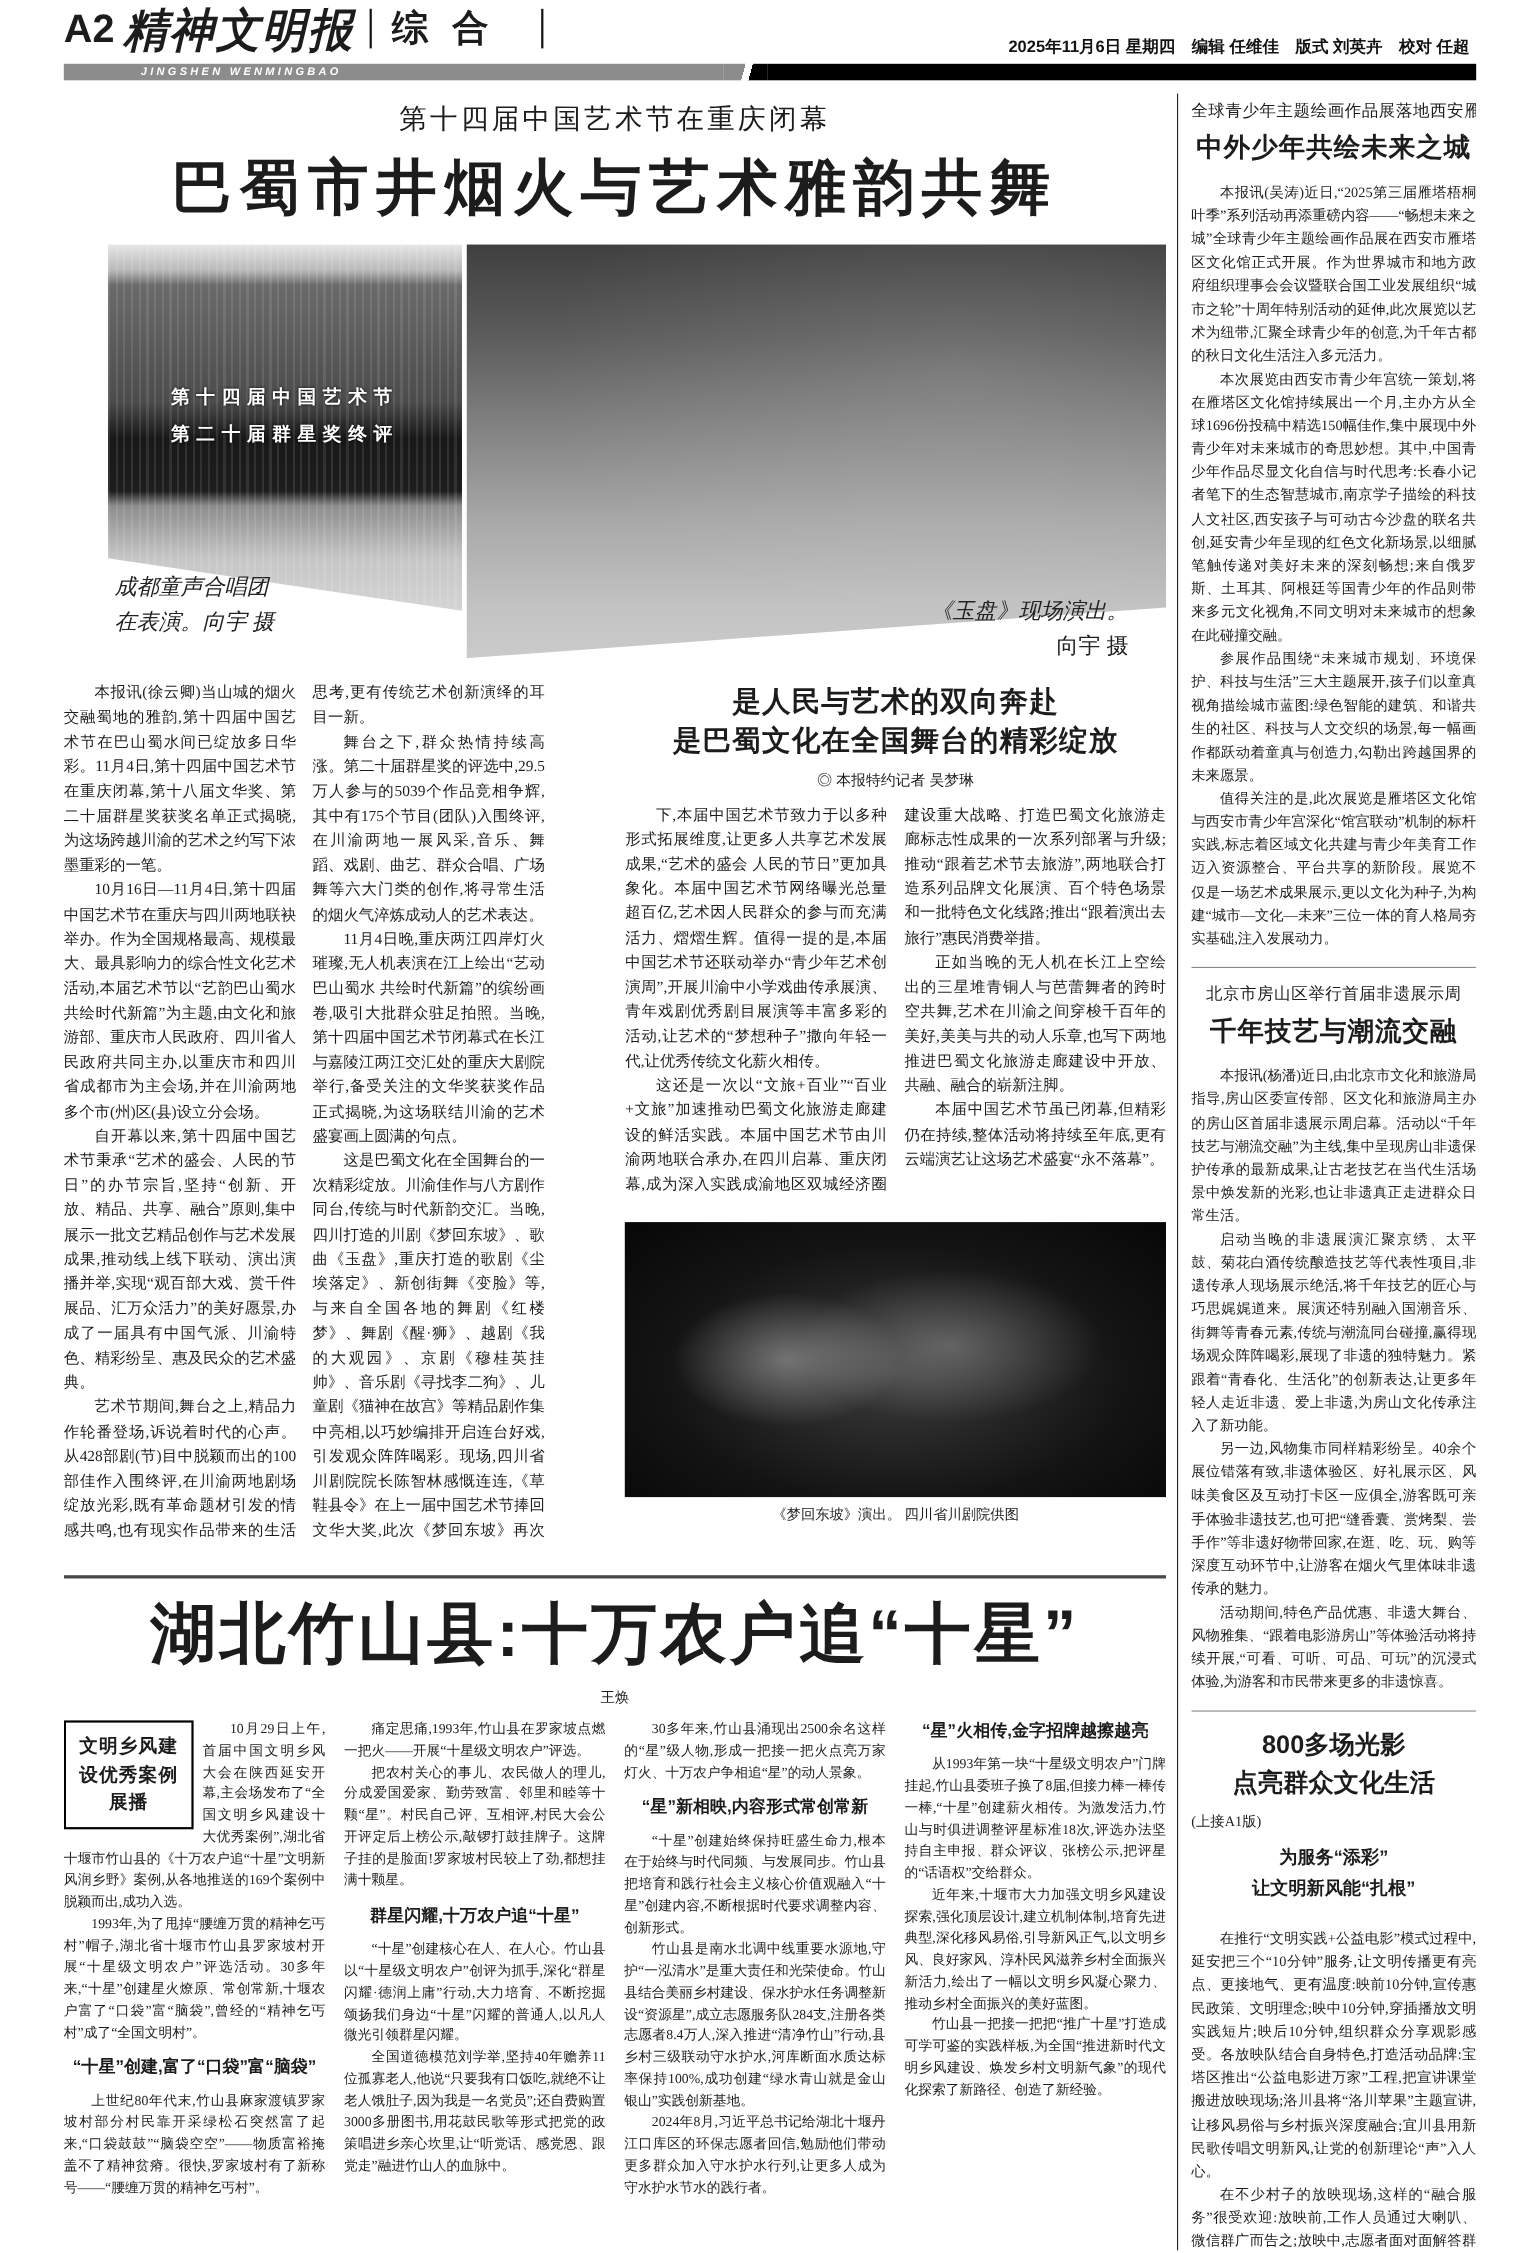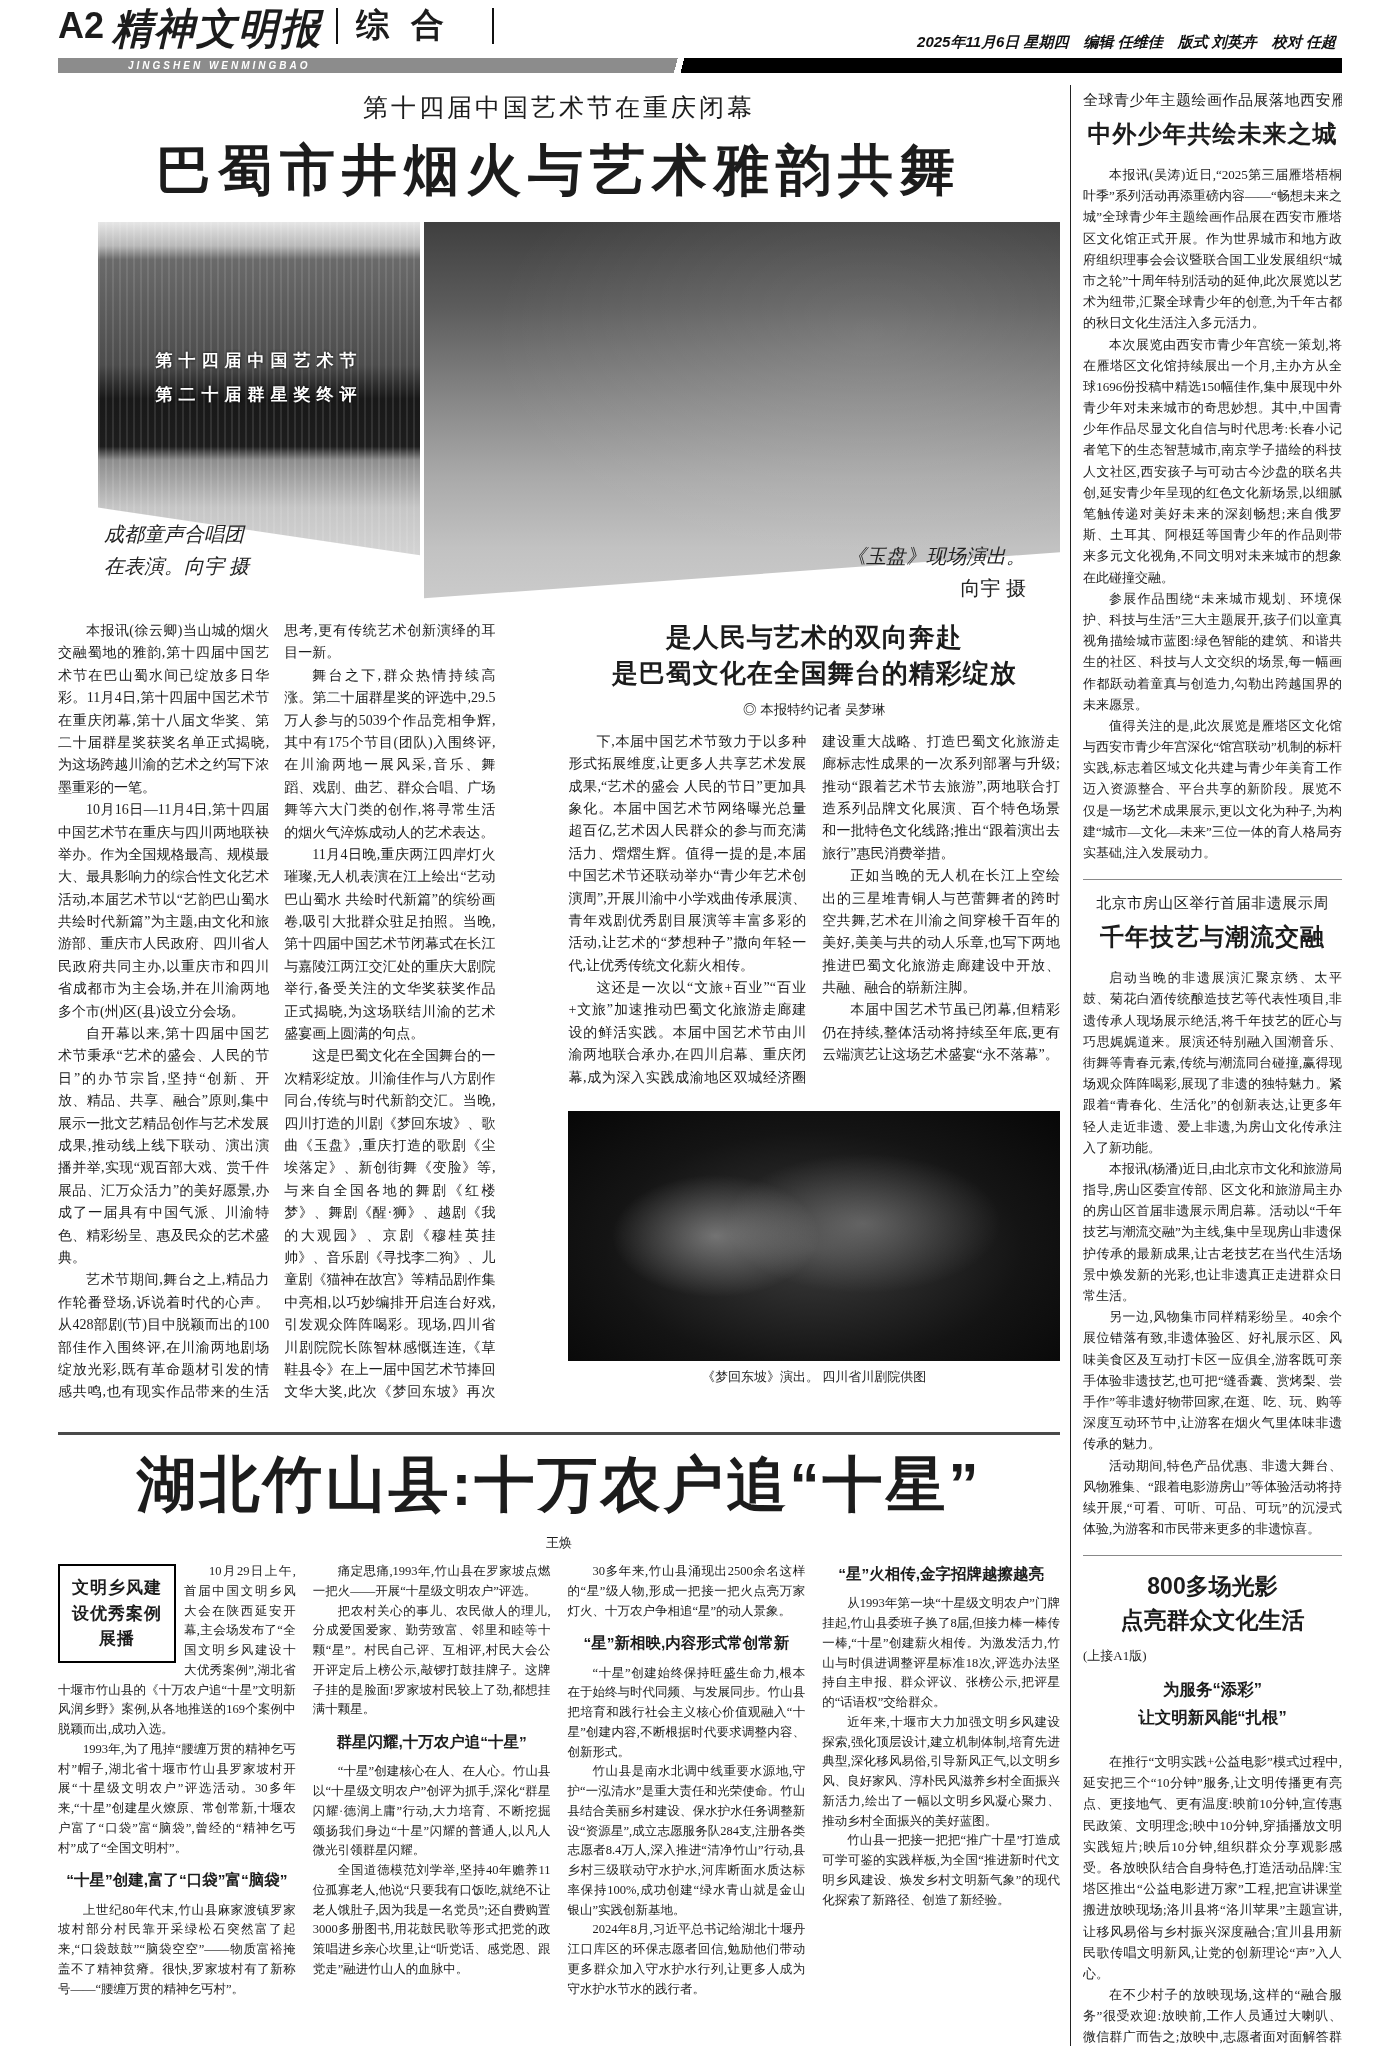--- a/index.html
+++ b/index.html
@@ -10,21 +10,21 @@
   
   .mast-row1 { display:flex; align-items:flex-start; height:46px; position:relative; }
   .pageno { font-family:"Liberation Sans",sans-serif; font-weight:900; font-size:36px; line-height:1; }
   .brand { font-family:"DejaVu Serif",serif; font-style:italic; font-weight:900; font-size:40px;
     line-height:1; letter-spacing:2px; margin-left:8px; transform:scaleY(1.05); }
   .msep { width:2px; height:36px; background:#111; margin:0 18px 2px 14px; }
   .section-label { font-family:"Liberation Sans",sans-serif; font-weight:900; font-size:33px;
     letter-spacing:22px; line-height:1; }
   .msep2 { width:2px; height:36px; background:#111; margin:0 0 2px 26px; }
   .dateline { position:absolute; right:6px; bottom:2px; font-family:"Liberation Sans",sans-serif;
-    font-weight:700; font-size:15px; color:#111;font-style:italic; }
+    font-weight:700; font-size:15px; color:#111; }
   .mast-row2 { display:flex; height:15px; margin-top:4px; }
   .strip-gray { width:600px; background:#8c8c8c; color:#fff; font-family:"Liberation Sans",sans-serif;
     font-style:italic; font-weight:900; font-size:10px; letter-spacing:3px; padding-left:70px; line-height:15px; }
   .strip-slash { width:40px; background:linear-gradient(105deg,#8c8c8c 45%,#ffffff 45% 60%,#000 60%); }
   .strip-black { flex:1; background:#000; }
 
   
   .content { display:flex; margin-top:8px; height:1965px; overflow:hidden; }
   .main { width:1002px; }
   .vr { width:1px; background:#222; margin:4px 12px 0 10px; }
@@ -220,22 +220,22 @@
         <p class="b">本次展览由西安市青少年宫统一策划,将在雁塔区文化馆持续展出一个月,主办方从全球1696份投稿中精选150幅佳作,集中展现中外青少年对未来城市的奇思妙想。其中,中国青少年作品尽显文化自信与时代思考:长春小记者笔下的生态智慧城市,南京学子描绘的科技人文社区,西安孩子与可动古今沙盘的联名共创,延安青少年呈现的红色文化新场景,以细腻笔触传递对美好未来的深刻畅想;来自俄罗斯、土耳其、阿根廷等国青少年的作品则带来多元文化视角,不同文明对未来城市的想象在此碰撞交融。</p>
         <p class="b">参展作品围绕“未来城市规划、环境保护、科技与生活”三大主题展开,孩子们以童真视角描绘城市蓝图:绿色智能的建筑、和谐共生的社区、科技与人文交织的场景,每一幅画作都跃动着童真与创造力,勾勒出跨越国界的未来愿景。</p>
         <p class="b">值得关注的是,此次展览是雁塔区文化馆与西安市青少年宫深化“馆宫联动”机制的标杆实践,标志着区域文化共建与青少年美育工作迈入资源整合、平台共享的新阶段。展览不仅是一场艺术成果展示,更以文化为种子,为构建“城市—文化—未来”三位一体的育人格局夯实基础,注入发展动力。</p>
       </article>
 
       <div class="rail-div"></div>
 
       <article>
         <div class="rail-kicker">北京市房山区举行首届非遗展示周</div>
         <h2 class="rail-h">千年技艺与潮流交融</h2>
+        <p class="b">本报讯(杨潘)近日,由北京市文化和旅游局指导,房山区委宣传部、区文化和旅游局主办的房山区首届非遗展示周启幕。活动以“千年技艺与潮流交融”为主线,集中呈现房山非遗保护传承的最新成果,让古老技艺在当代生活场景中焕发新的光彩,也让非遗真正走进群众日常生活。</p>
         <p class="b">启动当晚的非遗展演汇聚京绣、太平鼓、菊花白酒传统酿造技艺等代表性项目,非遗传承人现场展示绝活,将千年技艺的匠心与巧思娓娓道来。展演还特别融入国潮音乐、街舞等青春元素,传统与潮流同台碰撞,赢得现场观众阵阵喝彩,展现了非遗的独特魅力。紧跟着“青春化、生活化”的创新表达,让更多年轻人走近非遗、爱上非遗,为房山文化传承注入了新功能。</p>
-        <p class="b">本报讯(杨潘)近日,由北京市文化和旅游局指导,房山区委宣传部、区文化和旅游局主办的房山区首届非遗展示周启幕。活动以“千年技艺与潮流交融”为主线,集中呈现房山非遗保护传承的最新成果,让古老技艺在当代生活场景中焕发新的光彩,也让非遗真正走进群众日常生活。</p>
         <p class="b">另一边,风物集市同样精彩纷呈。40余个展位错落有致,非遗体验区、好礼展示区、风味美食区及互动打卡区一应俱全,游客既可亲手体验非遗技艺,也可把“缝香囊、赏烤梨、尝手作”等非遗好物带回家,在逛、吃、玩、购等深度互动环节中,让游客在烟火气里体味非遗传承的魅力。</p>
         <p class="b">活动期间,特色产品优惠、非遗大舞台、风物雅集、“跟着电影游房山”等体验活动将持续开展,“可看、可听、可品、可玩”的沉浸式体验,为游客和市民带来更多的非遗惊喜。</p>
       </article>
 
       <div class="rail-div"></div>
 
       <article>
         <h2 class="rail-h3">
           <div>800多场光影</div>
           <div>点亮群众文化生活</div>

